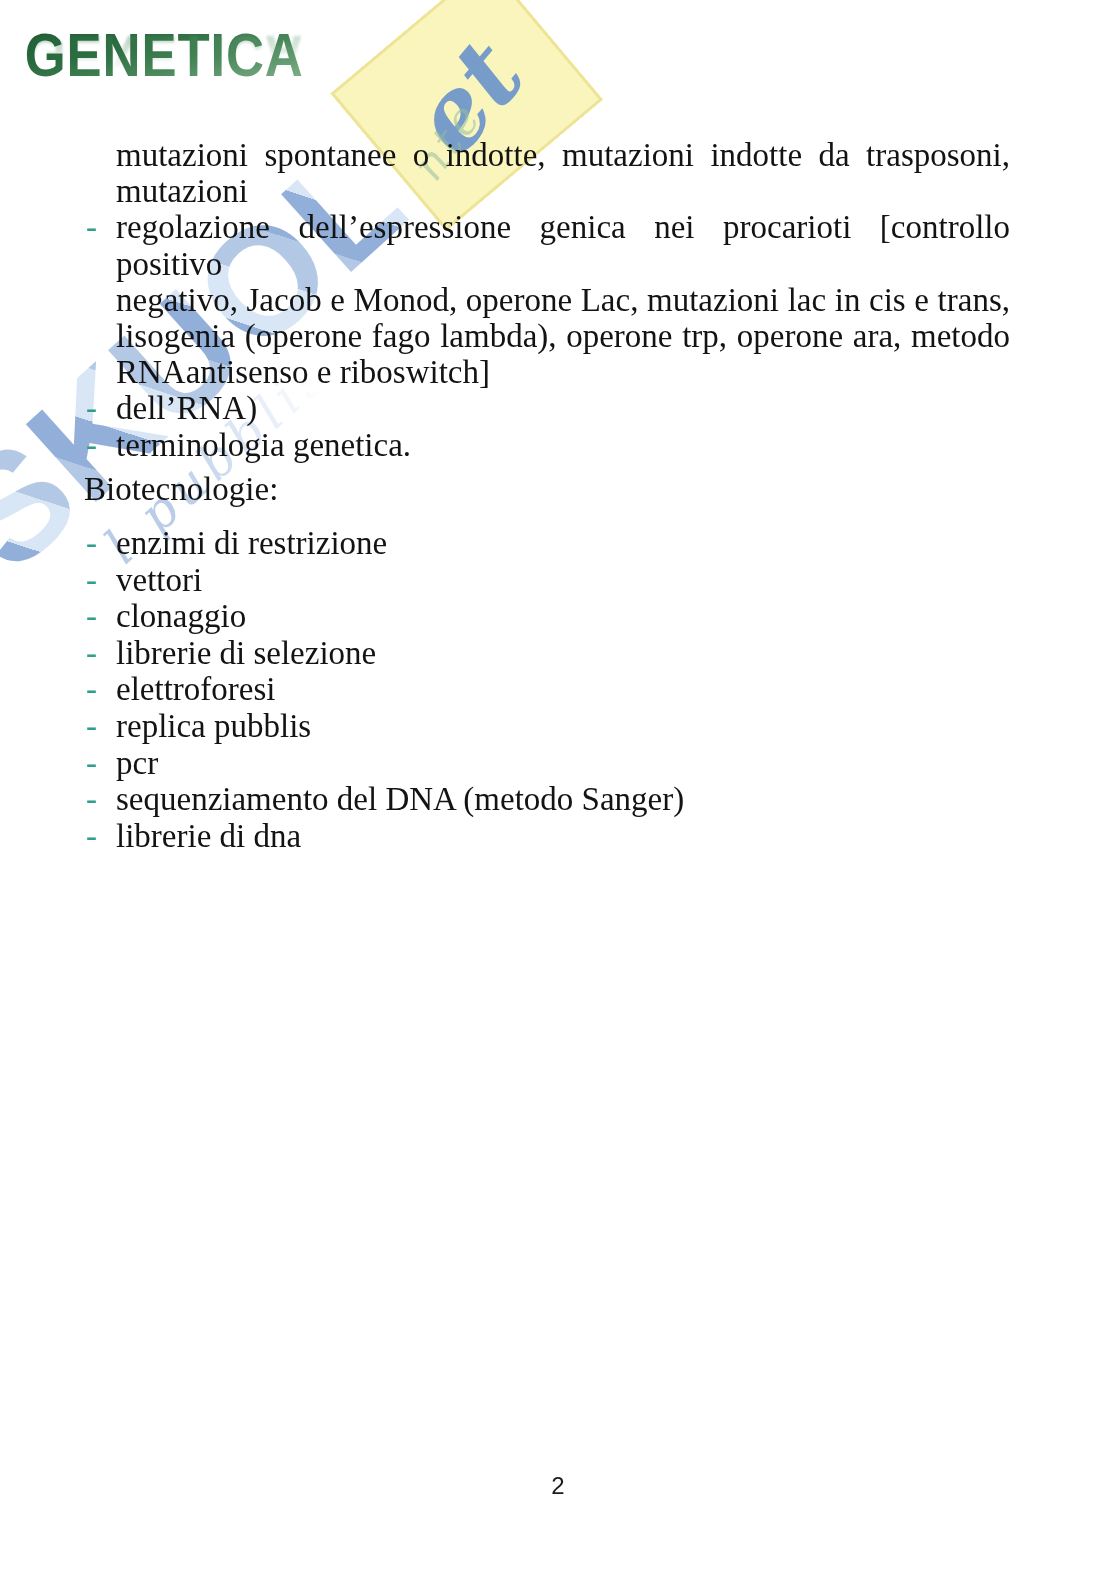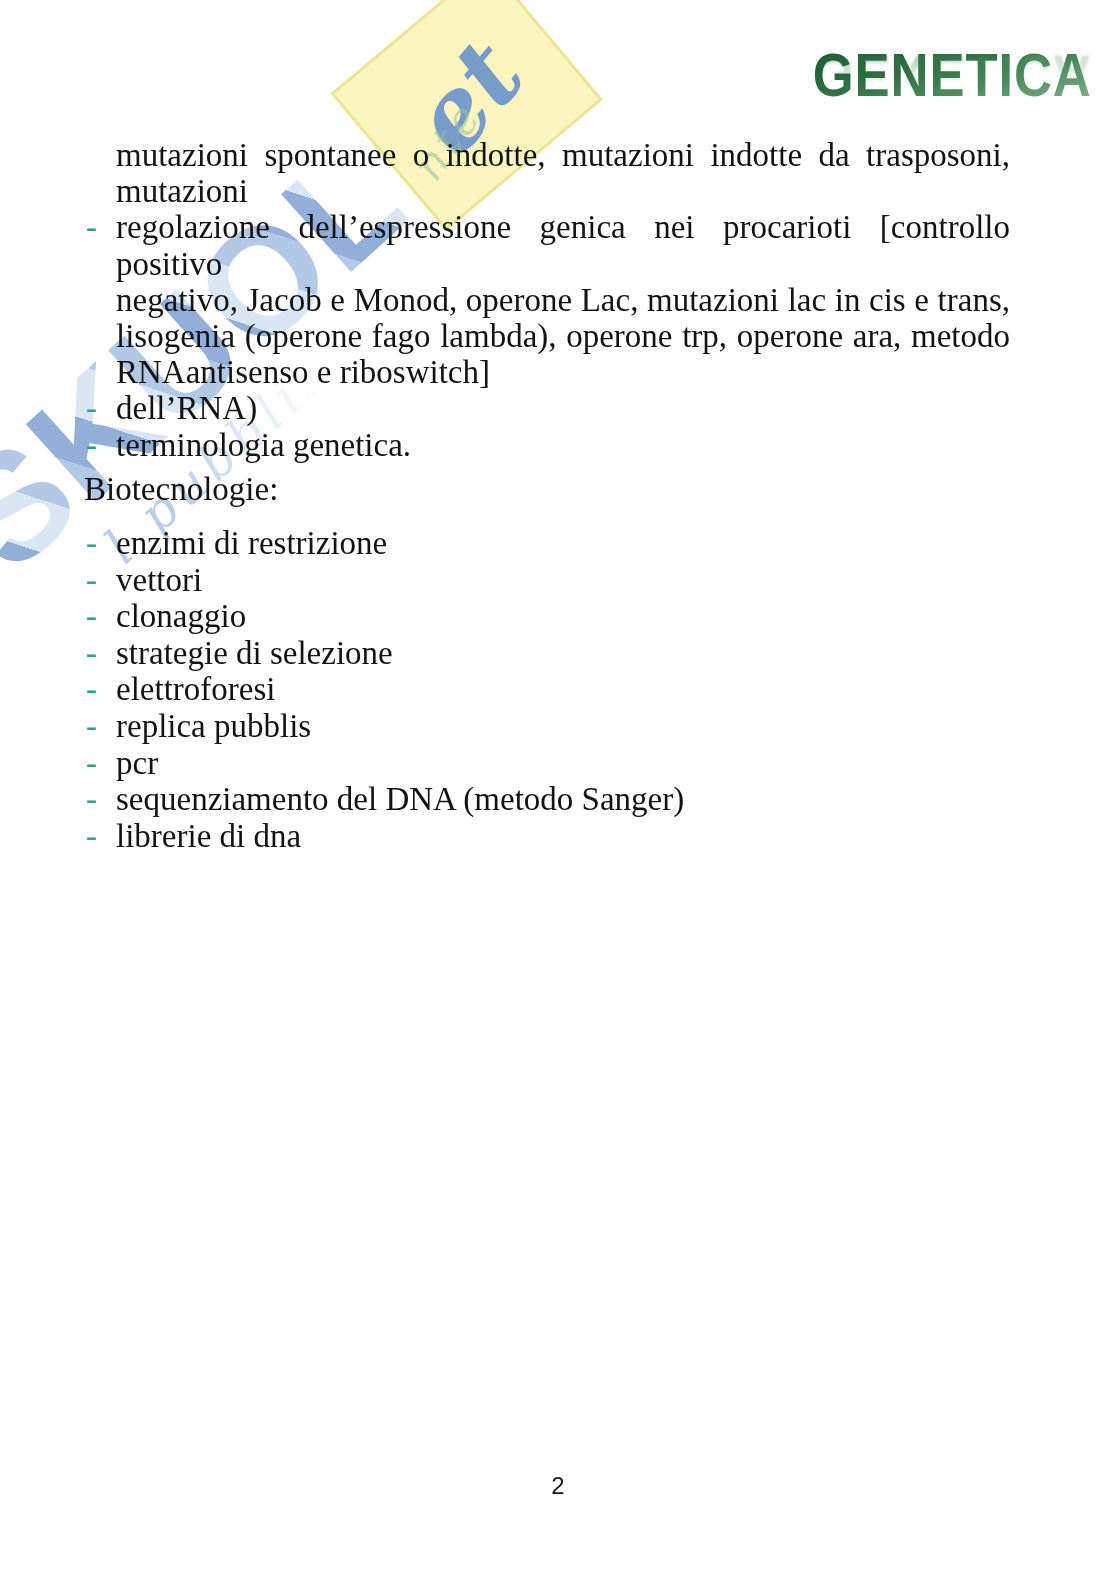--- a/index.html
+++ b/index.html
@@ -5,21 +5,21 @@
   html, body { margin: 0; padding: 0; }
   body {
     width: 1116px; height: 1579px;
     position: relative;
     background: #ffffff;
     overflow: hidden;
     font-family: "Liberation Serif", serif;
   }
 
   
-  .logo { position: absolute; top: 24px; left: 0; right: 0; text-align: right; z-index: 2; margin-top: 20px; }
+  .logo { position: absolute; top: 24px; left: 0; right: 0; text-align: left; z-index: 2; }
   .logo-stack { display: inline-block; line-height: 0; }
   .logo-text {
     display: block;
     font-family: "Liberation Sans", sans-serif;
     font-weight: 700;
     font-size: 62px;
     line-height: 1.0;
     letter-spacing: 1px;
     transform: scaleX(0.85);
     transform-origin: center top;
@@ -193,21 +193,21 @@
     <div class="bitem">
       <span class="dash">-</span>
       <span>vettori</span>
     </div>
     <div class="bitem">
       <span class="dash">-</span>
       <span>clonaggio</span>
     </div>
     <div class="bitem">
       <span class="dash">-</span>
-      <span>strategie di selezione</span>
+      <span>librerie di selezione</span>
     </div>
     <div class="bitem">
       <span class="dash">-</span>
       <span>elettroforesi</span>
     </div>
     <div class="bitem">
       <span class="dash">-</span>
       <span>replica pubblis</span>
     </div>
     <div class="bitem">

